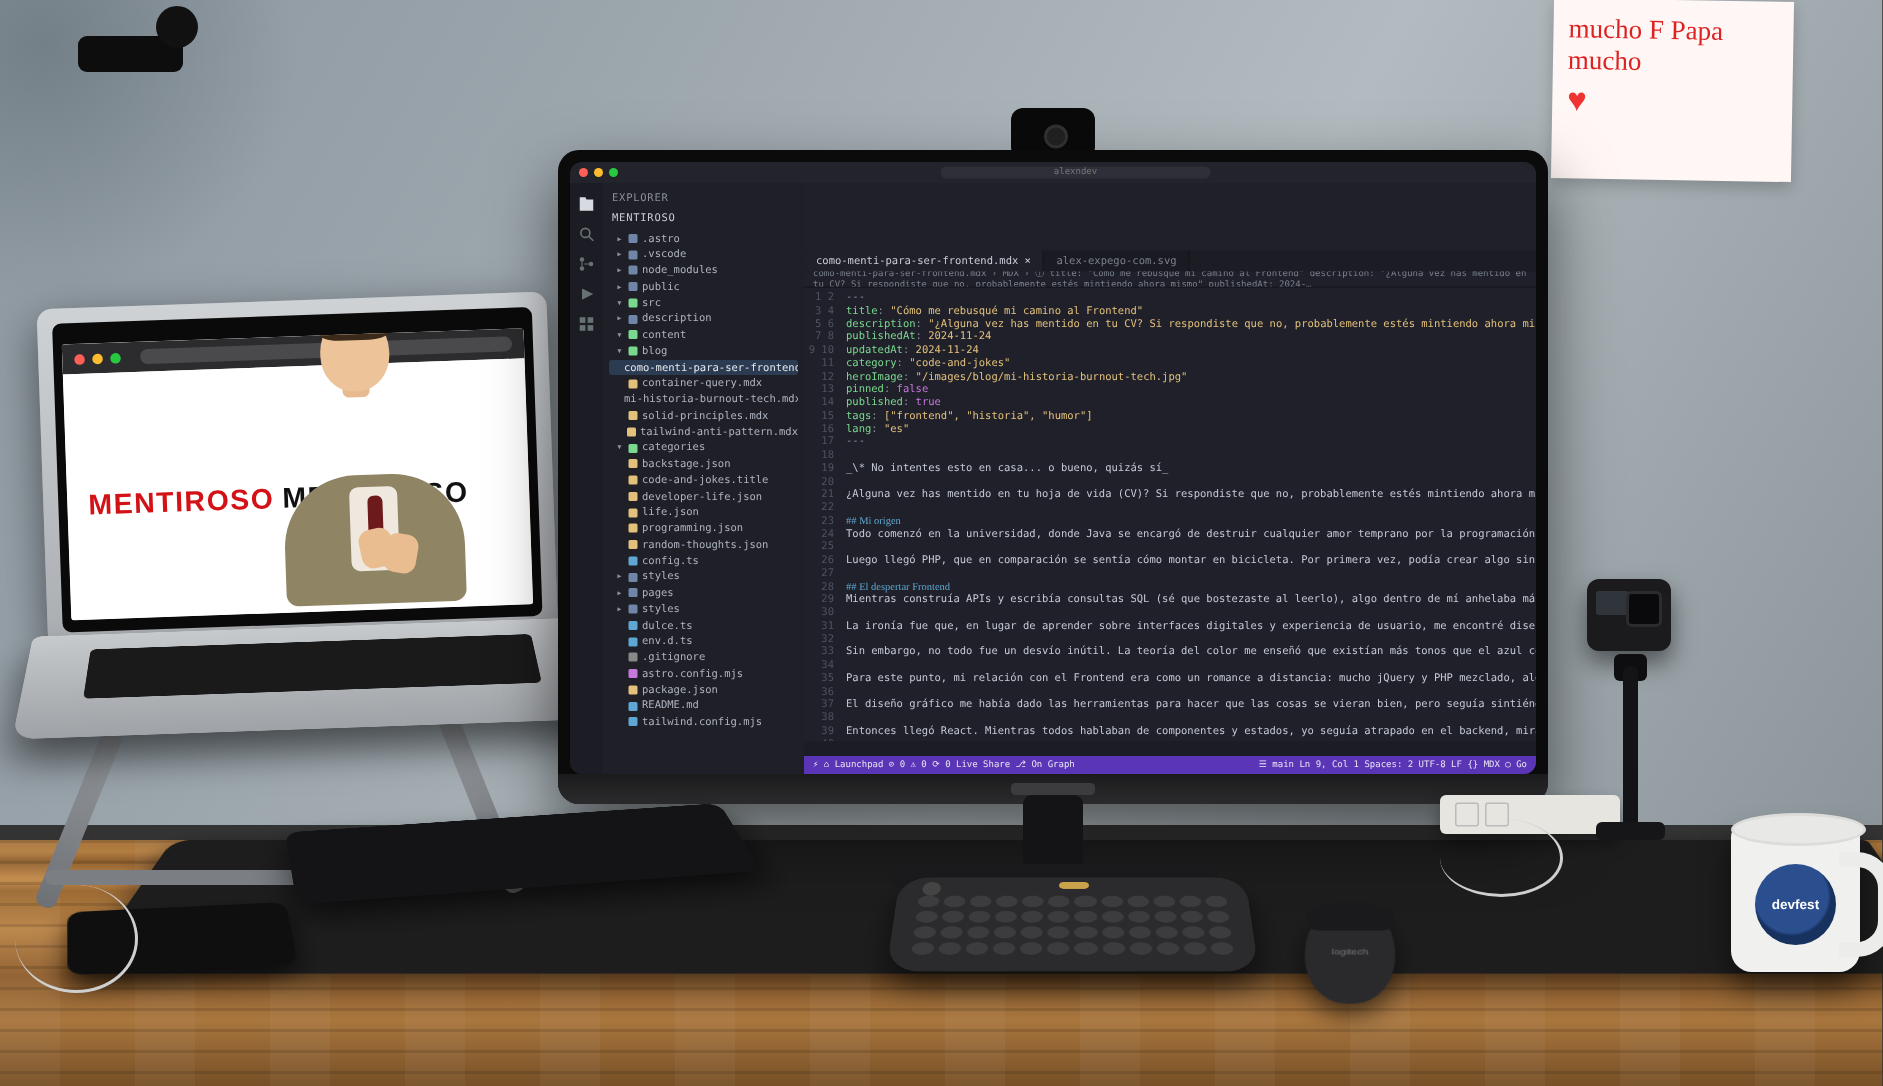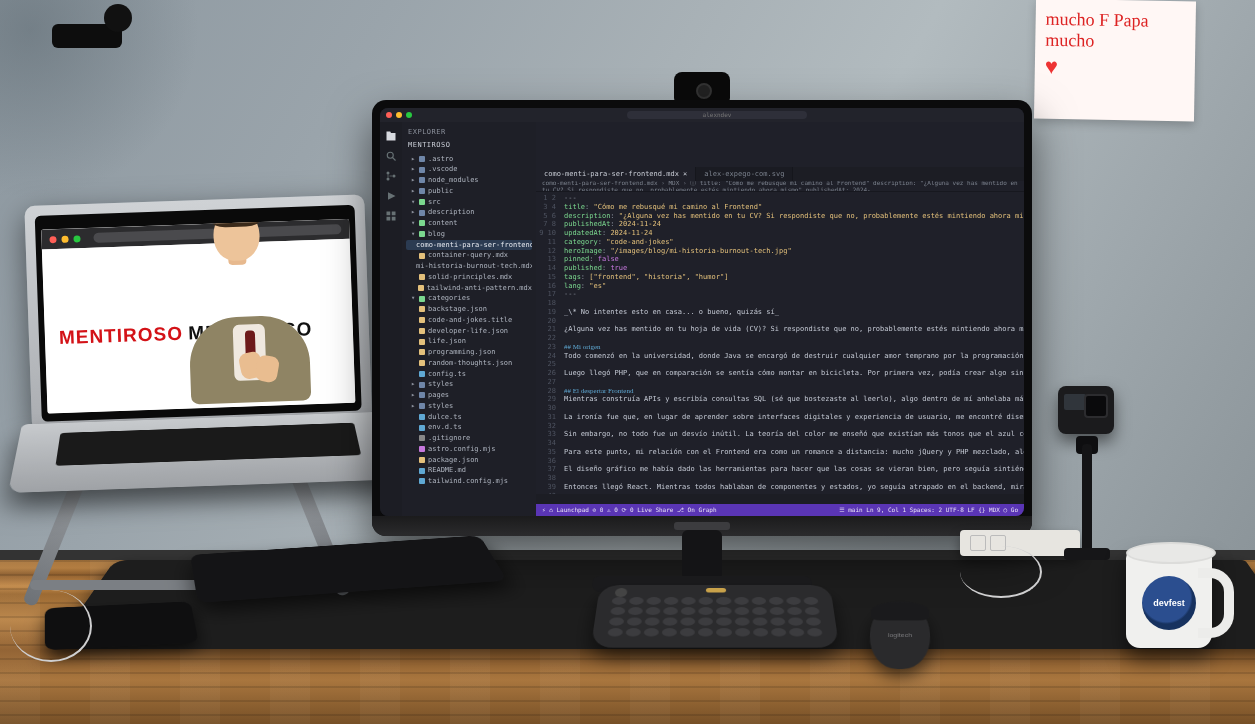--- a/index.html
+++ b/index.html
@@ -106,21 +106,21 @@
   .keys{position:absolute;left:14px;top:16px;right:14px;bottom:10px;display:grid;grid-template-columns:repeat(12,1fr);grid-auto-rows:10px;gap:3px;}
   .key{background:#3c3c3f;border-radius:50%;}
   .knob2{position:absolute;left:16px;top:4px;width:12px;height:12px;border-radius:50%;background:#444;}
   .kb-accent{position:absolute;left:106px;top:4px;width:20px;height:6px;border-radius:3px;background:#c9a24a;}
   
   .mouse{position:absolute;left:870px;top:590px;width:60px;height:88px;background:#2a2a2c;border-radius:50% 50% 46% 46%;
     transform:perspective(700px) rotateX(40deg);box-shadow:0 10px 18px rgba(0,0,0,.55);}
   .mouse::after{content:"";position:absolute;left:0;top:0;right:0;height:26px;background:#1a1a1c;border-radius:50% 50% 20% 20%;}
   .mouse .brand{position:absolute;left:0;right:0;top:42px;text-align:center;font-size:7px;color:#7a7a7d;}
   
-  .mug{position:absolute;left:1116px;top:540px;width:110px;height:116px;}
+  .mug{position:absolute;left:1144px;top:540px;width:110px;height:116px;}
   .mug .body{position:absolute;left:10px;top:8px;width:86px;height:100px;background:#f0f0ee;border-radius:10px 10px 14px 14px;
     box-shadow:0 12px 20px rgba(0,0,0,.5);}
   .mug .rim{position:absolute;left:10px;top:2px;width:86px;height:18px;background:#e8e8e6;border-radius:50%;border:2px solid #dcdcda;}
   .mug .handle{position:absolute;right:-8px;top:28px;width:26px;height:50px;border:10px solid #ececea;border-left:none;border-radius:0 24px 24px 0;}
   .mug .logo{position:absolute;left:26px;top:36px;width:54px;height:54px;border-radius:50%;
     background:radial-gradient(circle at 45% 40%,#2b4e8f 0 55%,#17325f 60% 100%);display:flex;align-items:center;justify-content:center;}
   .mug .logo span{color:#fff;font:700 9px/1 Arial;}
   
   .gopro{position:absolute;left:1046px;top:380px;width:80px;height:180px;}
   .gopro .pole{position:absolute;left:36px;top:64px;width:10px;height:116px;background:#141416;border-radius:4px;}

